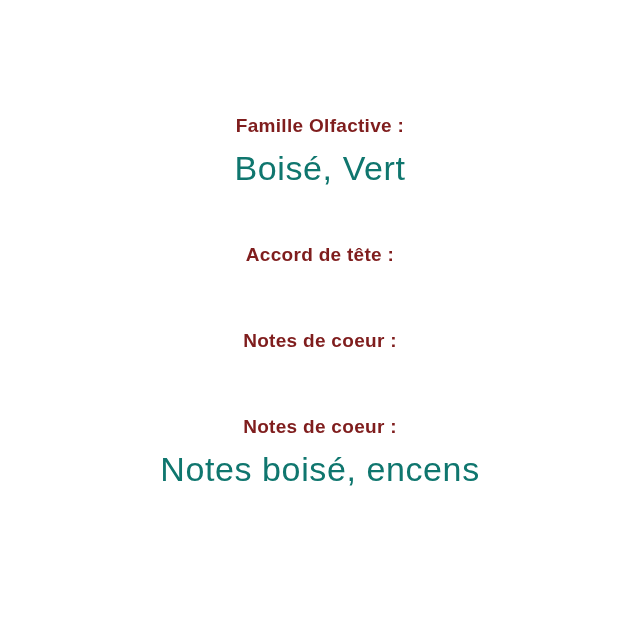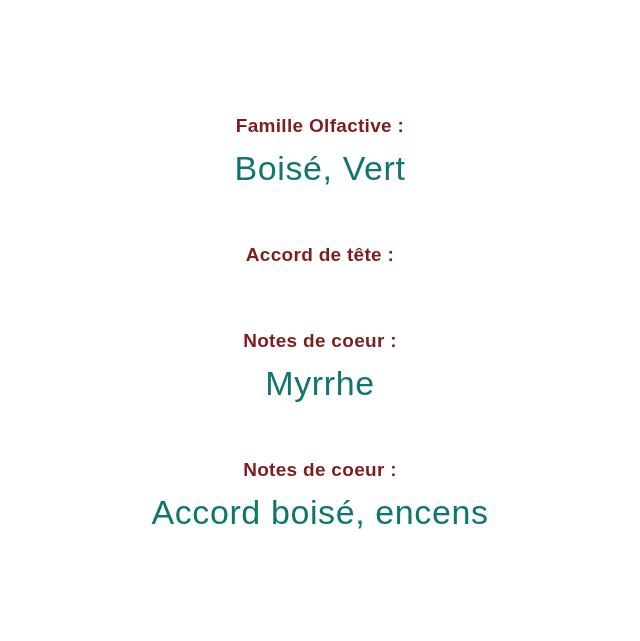--- a/index.html
+++ b/index.html
@@ -51,21 +51,20 @@
     <span class="note-label">Famille Olfactive :</span>
     <span class="note-value">Boisé, Vert</span>
   </div>
 
   <div class="note-section">
     <span class="note-label">Accord de tête :</span>
   </div>
 
   <div class="note-section">
     <span class="note-label">Notes de coeur :</span>
-    <span class="note-value">Myrrhe</span>
   </div>
 
   <div class="note-section">
     <span class="note-label">Notes de coeur :</span>
-    <span class="note-value">Accord boisé, encens</span>
+    <span class="note-value">Notes boisé, encens</span>
   </div>
 
 </div>
 
 </body></html>

